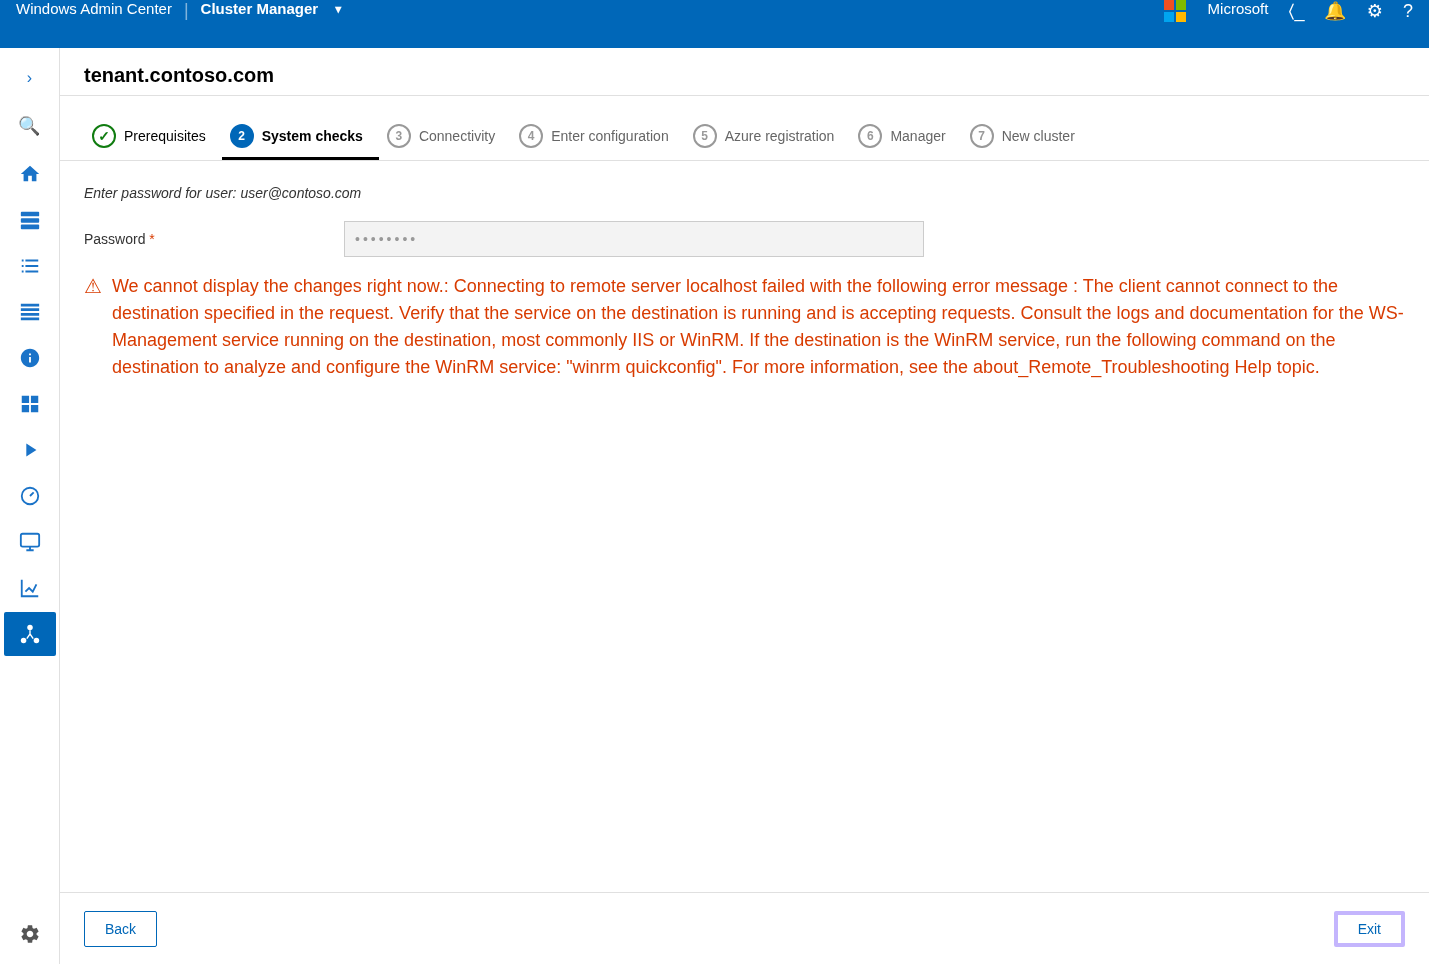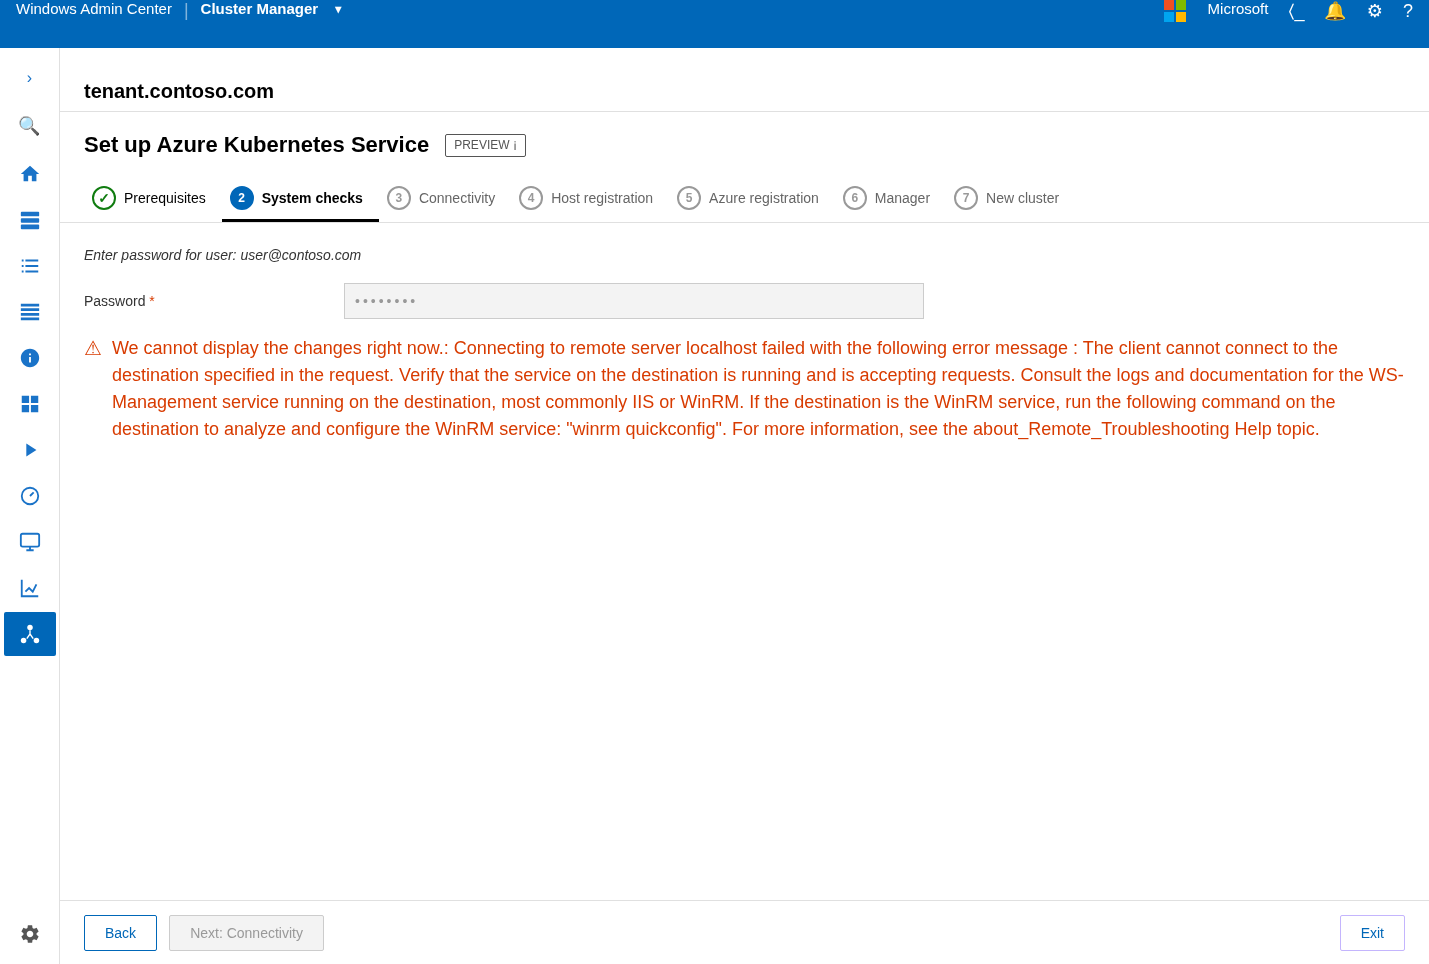--- a/index.html
+++ b/index.html
@@ -54,21 +54,21 @@
       font-size: 20px;
     }
     .sidebar-item.active { background: #0067b8; color: #fff; }
     .sidebar-bottom { margin-top: auto; margin-bottom: 8px; }
 
     
     .content { flex: 1; display: flex; flex-direction: column; overflow: hidden; }
 
     
     .tenant-header {
-      padding: 32px 24px 8px 24px;
+      padding: 16px 24px 8px 24px;
       font-size: 20px;
       font-weight: 600;
       border-bottom: 1px solid #e0e0e0;
     }
 
     
     .page-content { flex: 1; overflow-y: auto; display: flex; flex-direction: column; }
 
     
     .wizard-header {
@@ -201,21 +201,21 @@
       margin-top: 1px;
     }
     .error-text {
       color: #d83b01;
       font-size: 18px;
       line-height: 1.5;
     }
 
     
     .footer {
-      height: 64px;
+      height: 72px;
       border-top: 1px solid #e0e0e0;
       display: flex;
       align-items: center;
       padding: 0 24px;
       gap: 12px;
       flex-shrink: 0;
     }
     .btn {
       height: 36px;
       padding: 0 20px;
@@ -230,21 +230,21 @@
     }
     .btn-disabled {
       background: #f3f3f3;
       border: 1px solid #ccc;
       color: #999;
       cursor: default;
     }
     .btn-exit {
       margin-left: auto;
       background: #fff;
-      border: 1px solid #c4b5fd;
+      border: 4px solid #c4b5fd;
       color: #0067b8;
     }
 
     
     .sq-red { background: #f25022; }
     .sq-green { background: #7fba00; }
     .sq-blue { background: #00a4ef; }
     .sq-yellow { background: #ffb900; }
 
     
@@ -375,48 +375,41 @@
   </div>
 
   <div class="content">
 
     <div class="tenant-header">
       <span>tenant.contoso.com</span>
     </div>
 
     <div class="page-content">
 
-      <div class="wizard-header">
-        <span class="wizard-title">Set up Azure Kubernetes Service</span>
-        <div class="preview-badge">
-          <span>PREVIEW</span>
-          <span>ℹ</span>
-        </div>
-      </div>
 
       <div class="steps-bar">
 
         <div class="step completed">
           <div class="step-circle completed-circle">✓</div>
           <span>Prerequisites</span>
         </div>
 
         <div class="step active">
           <div class="step-circle active-circle">2</div>
           <span>System checks</span>
         </div>
 
         <div class="step">
           <div class="step-circle inactive-circle">3</div>
           <span>Connectivity</span>
         </div>
 
         <div class="step">
           <div class="step-circle inactive-circle">4</div>
-          <span>Host registration</span>
+          <span>Enter configuration</span>
         </div>
 
         <div class="step">
           <div class="step-circle inactive-circle">5</div>
           <span>Azure registration</span>
         </div>
 
         <div class="step">
           <div class="step-circle inactive-circle">6</div>
           <span>Manager</span>
@@ -442,18 +435,17 @@
         <div class="error-block">
           <span class="error-icon">⚠</span>
           <div class="error-text">We cannot display the changes right now.: Connecting to remote server localhost failed with the following error message : The client cannot connect to the destination specified in the request. Verify that the service on the destination is running and is accepting requests. Consult the logs and documentation for the WS-Management service running on the destination, most commonly IIS or WinRM. If the destination is the WinRM service, run the following command on the destination to analyze and configure the WinRM service: "winrm quickconfig". For more information, see the about_Remote_Troubleshooting Help topic.</div>
         </div>
       </div>
 
     </div>
 
     <div class="footer">
       <button class="btn btn-outline">Back</button>
-      <button class="btn btn-disabled" disabled="">Next: Connectivity</button>
       <button class="btn btn-exit">Exit</button>
     </div>
 
   </div>
 </div>
 
 </body></html>

